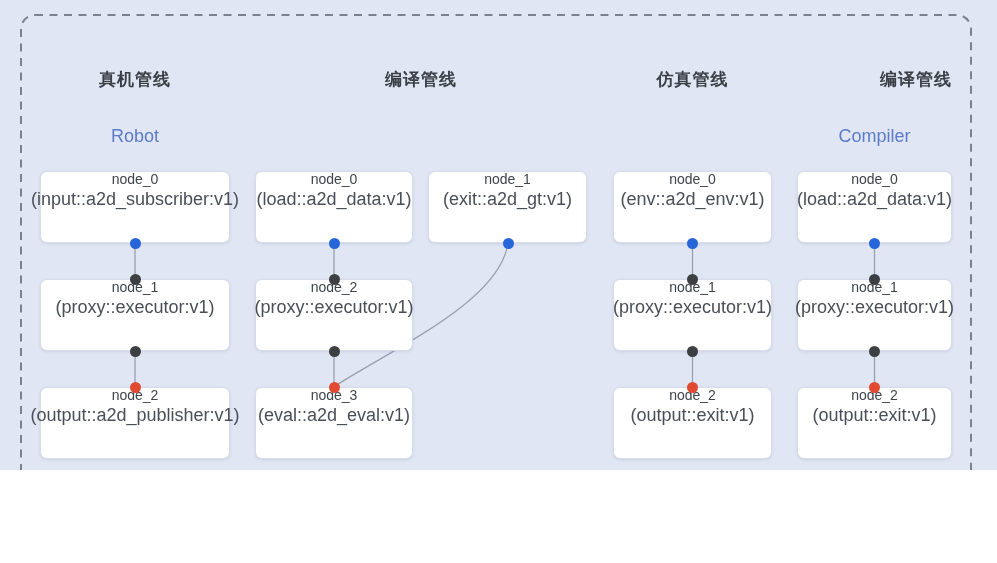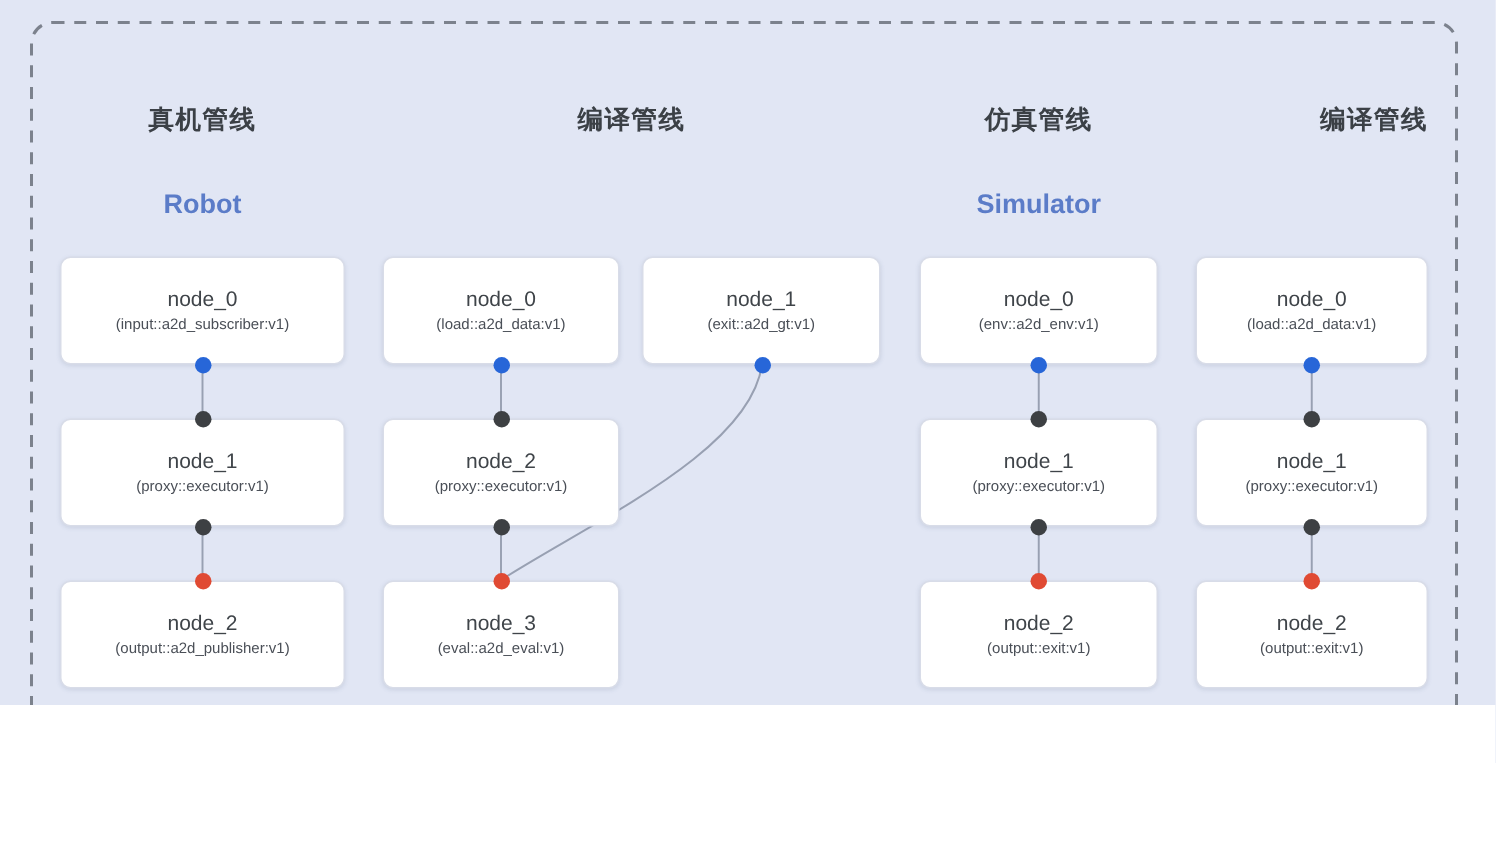--- a/index.html
+++ b/index.html
@@ -7,26 +7,26 @@
     --title-text:#3b4046; --subtitle-blue:#5b7cc8; --node-text:#3f4449; --node-subtext:#4a4f57;
     --port-blue:#2766d8; --port-black:#3d4043; --port-red:#e04a33; --edge-line:#98a0b2;
   }
   html,body{margin:0;padding:0;}
   body{font-family:"Liberation Sans","DejaVu Sans",sans-serif;}
   .canvas{position:relative;width:997px;height:470px;background:var(--background);overflow:hidden;}
   .underlay{position:absolute;left:0;top:0;z-index:0;}
   .edge{stroke:var(--edge-line);stroke-width:1.3;fill:none;}
   .dashed-rect{fill:none;stroke:var(--border-dash);stroke-width:2;stroke-dasharray:8 6.5;}
   .pipe-title{position:absolute;z-index:1;text-align:center;font-size:17px;font-weight:bold;color:var(--title-text);letter-spacing:1px;}
-  .pipe-subtitle{position:absolute;z-index:1;text-align:center;font-size:18px;font-weight:700;color:var(--subtitle-blue);}
+  .pipe-subtitle{position:absolute;z-index:1;text-align:center;font-size:18px;font-weight:400;color:var(--subtitle-blue);}
   .node{position:absolute;z-index:1;box-sizing:border-box;height:72px;background:var(--node-bg);
         border:1px solid var(--node-border);border-radius:7px;box-shadow:0 1px 3px rgba(100,115,150,.18);
-        display:flex;flex-direction:column;align-items:center;justify-content:center;gap:3px;}
+        display:flex;flex-direction:column;align-items:center;gap:3px;}
   .node-label{font-size:14px;color:var(--node-text);line-height:1.1;}
-  .node-sublabel{font-size:10px;color:var(--node-subtext);line-height:1.1;}
+  .node-sublabel{font-size:18px;color:var(--node-subtext);line-height:1.1;}
   .dot{position:absolute;z-index:2;width:11px;height:11px;border-radius:50%;}
   .dot.blue{background:var(--port-blue);}
   .dot.black{background:var(--port-black);}
   .dot.red{background:var(--port-red);}
   
   .t0{left:40px;width:190px;top:68px;}   .s0{left:40px;width:190px;top:126px;}
   .t1{left:255px;width:332px;top:68px;}  .s1{left:255px;width:332px;top:126px;}
   .t2{left:613px;width:159px;top:68px;}  .s2{left:613px;width:159px;top:126px;}
   .t3{left:797px;width:155px;top:68px;text-align:right;}  .s3{left:797px;width:155px;top:126px;}
   .r1{top:171px;} .r2{top:279px;} .r3{top:387px;}
@@ -91,39 +91,39 @@
     <span class="node-label">node_3</span>
     <span class="node-sublabel">(eval::a2d_eval:v1)</span>
   </div>
   <div class="dot blue" style="left:328.5px;top:237.5px;"></div>
   <div class="dot blue" style="left:502.5px;top:237.5px;"></div>
   <div class="dot black" style="left:328.5px;top:273.5px;"></div>
   <div class="dot black" style="left:328.5px;top:345.5px;"></div>
   <div class="dot red" style="left:328.5px;top:381.5px;"></div>
 
   <div class="pipe-title t2">仿真管线</div>
-  <div class="pipe-subtitle s2">Simulator</div>
   <div class="node c2 r1">
     <span class="node-label">node_0</span>
     <span class="node-sublabel">(env::a2d_env:v1)</span>
   </div>
   <div class="node c2 r2">
     <span class="node-label">node_1</span>
     <span class="node-sublabel">(proxy::executor:v1)</span>
   </div>
   <div class="node c2 r3">
     <span class="node-label">node_2</span>
     <span class="node-sublabel">(output::exit:v1)</span>
   </div>
   <div class="dot blue" style="left:687px;top:237.5px;"></div>
   <div class="dot black" style="left:687px;top:273.5px;"></div>
   <div class="dot black" style="left:687px;top:345.5px;"></div>
   <div class="dot red" style="left:687px;top:381.5px;"></div>
 
   <div class="pipe-title t3">编译管线</div>
+  <div class="pipe-subtitle s3">Compiler</div>
   <div class="node c3 r1">
     <span class="node-label">node_0</span>
     <span class="node-sublabel">(load::a2d_data:v1)</span>
   </div>
   <div class="node c3 r2">
     <span class="node-label">node_1</span>
     <span class="node-sublabel">(proxy::executor:v1)</span>
   </div>
   <div class="node c3 r3">
     <span class="node-label">node_2</span>

